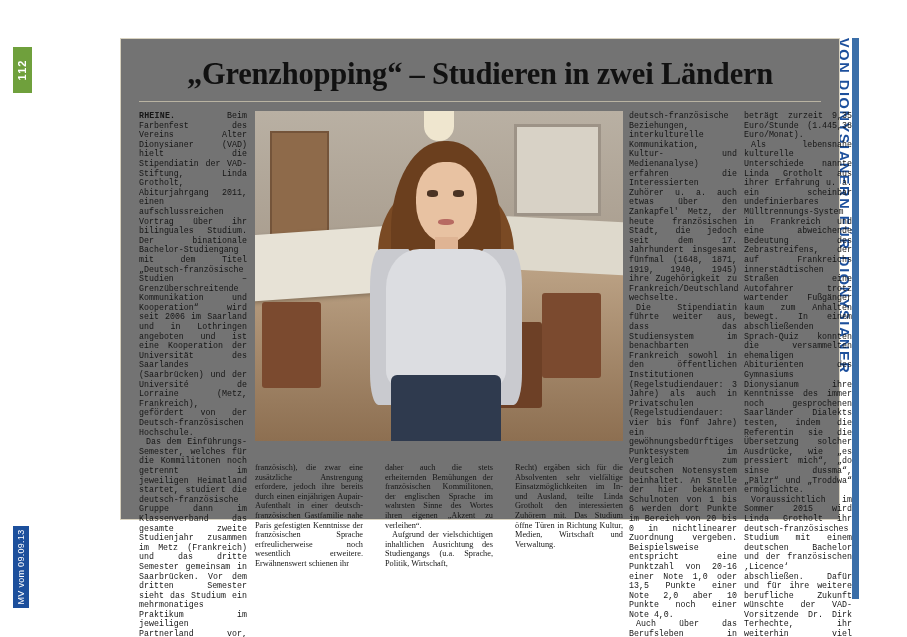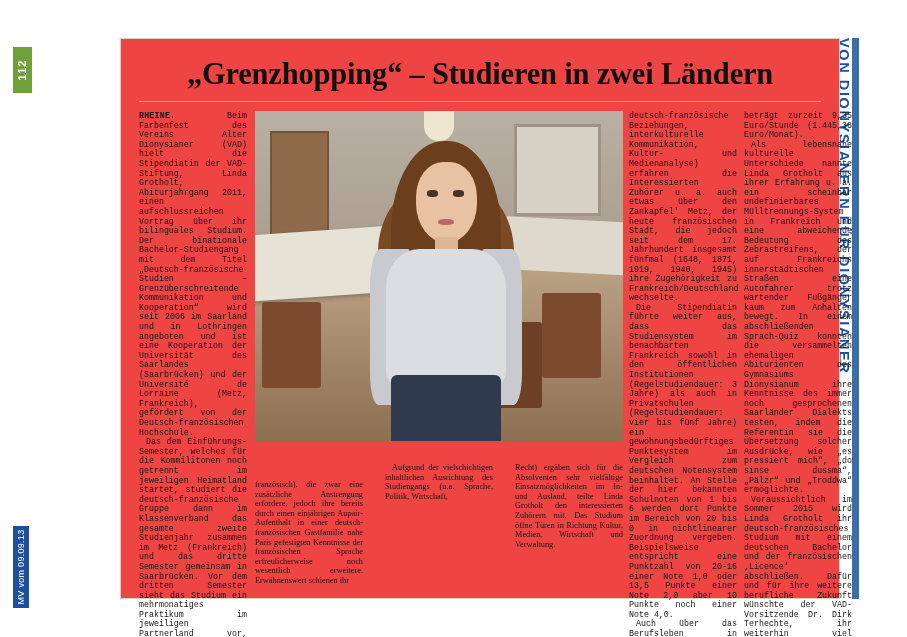--- a/index.html
+++ b/index.html
@@ -96,22 +96,22 @@
     white-space: nowrap;
     line-height: 34px;
   }
 
   
   .clipping {
     position: absolute;
     left: 120px;
     top: 38px;
     width: 720px;
-    height: 561px;
-    background: #ef4444;
+    height: 482px;
+    background: #737373;
     border: 1px solid #d8d2c0;
     box-sizing: border-box;
     padding: 14px 16px 10px 16px;
   }
 
   .headline {
     text-align: center;
     font-family: "Liberation Serif", serif;
     font-weight: bold;
     font-size: 30.5px;
@@ -197,21 +197,21 @@
     width: 108px;
     font-family: "Liberation Serif", serif;
     font-size: 8.3px;
     line-height: 9.6px;
     text-align: justify;
     color: #161616;
     hyphens: auto;
   }
   .photo-body .subcol p { margin: 0; text-indent: 7px; }
   .photo-body .subcol p.first { text-indent: 0; }
-  .sc1 { left: 0px; margin-top: 17px; }
+  .sc1 { left: 0px; }
   .sc2 { left: 130px; }
   .sc3 { left: 260px; }
 
   
   .ph-wall {
     position: absolute; left:0; top:0; width:100%; height:46%;
     background: linear-gradient(#b9b0a3, #a89c8d);
   }
   .ph-room {
     position: absolute; left:0; top:40%; width:100%; height:60%;
@@ -338,20 +338,21 @@
             <div class="ph-skirt"></div>
           </div>
         </div>
       </div>
 
       <div class="photo-body">
         <div class="subcol sc1">
           <p class="first">französisch), die zwar eine zusätzliche Anstrengung erfordere, jedoch ihre bereits durch einen einjährigen Aupair-Aufenthalt in einer deutsch-französischen Gastfamilie nahe Paris gefestigten Kenntnisse der französischen Sprache erfreulicherweise noch wesentlich erweitere. Erwähnenswert schienen ihr</p>
         </div>
         <div class="subcol sc2">
+          <p class="first">daher auch die stets erheiternden Bemühungen der französischen Kommilitonen, der englischen Sprache im wahrsten Sinne des Wortes ihren eigenen „Akzent zu verleihen“.</p>
           <p>Aufgrund der vielschichtigen inhaltlichen Ausrichtung des Studiengangs (u.a. Sprache, Politik, Wirtschaft,</p>
         </div>
         <div class="subcol sc3">
           <p class="first">Recht) ergäben sich für die Absolventen sehr vielfältige Einsatzmöglichkeiten im In- und Ausland, teilte Linda Grotholt den interessierten Zuhörern mit. Das Studium öffne Türen in Richtung Kultur, Medien, Wirtschaft und Verwaltung.</p>
         </div>
       </div>
 
       <div class="col col2">
         <p class="first">deutsch-französische Beziehungen, interkulturelle Kommunikation, Kultur- und Medienanalyse) erfahren die Interessierten Zuhörer u. a. auch etwas über den Zankapfel' Metz, der heute französischen Stadt, die jedoch seit dem 17. Jahrhundert insgesamt fünfmal (1648, 1871, 1919, 1940, 1945) ihre Zugehörigkeit zu Frankreich/Deutschland wechselte.</p>
         <p>Die Stipendiatin führte weiter aus, dass das Studiensystem im benachbarten Frankreich sowohl in den öffentlichen Institutionen (Regelstudiendauer: 3 Jahre) als auch in Privatschulen (Regelstudiendauer: vier bis fünf Jahre) ein gewöhnungsbedürftiges Punktesystem im Vergleich zum deutschen Notensystem beinhaltet. An Stelle der hier bekannten Schulnoten von 1 bis 6 werden dort Punkte im Bereich von 20 bis 0 in nichtlinearer Zuordnung vergeben. Beispielsweise entspricht eine Punktzahl von 20-16 einer Note 1,0 oder 13,5 Punkte einer Note 2,0 aber 10 Punkte noch einer Note 4,0.</p>

